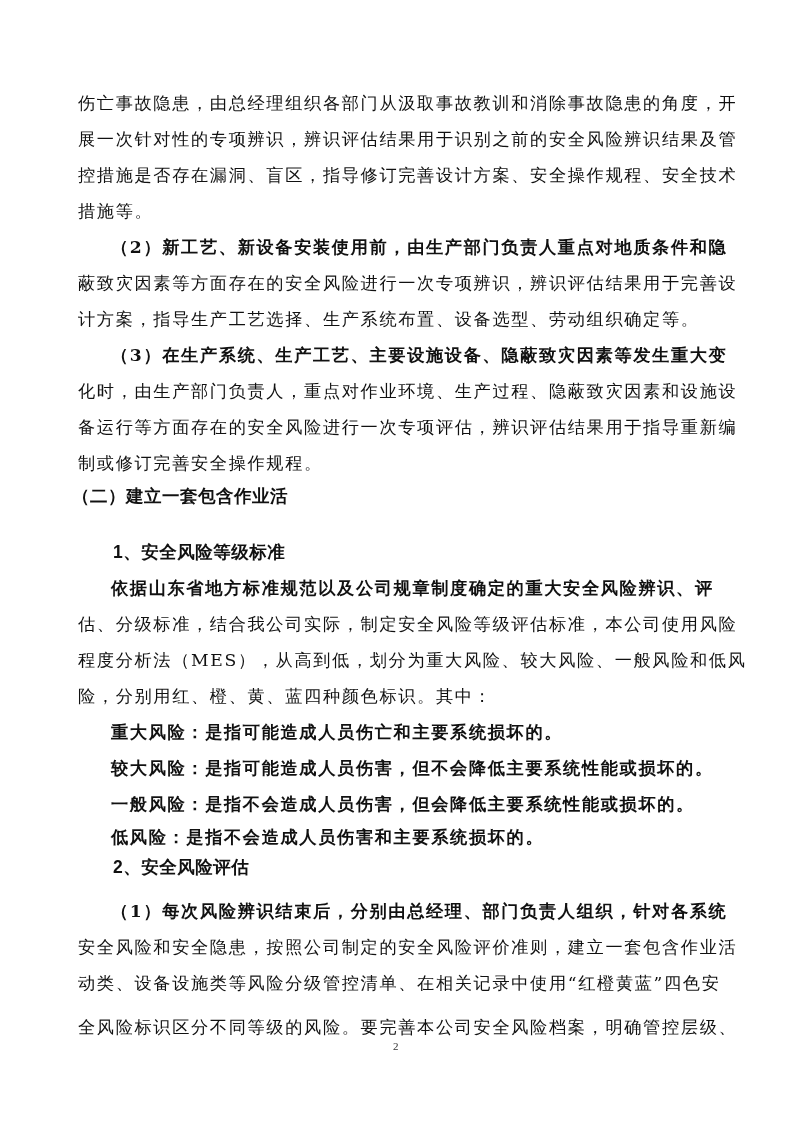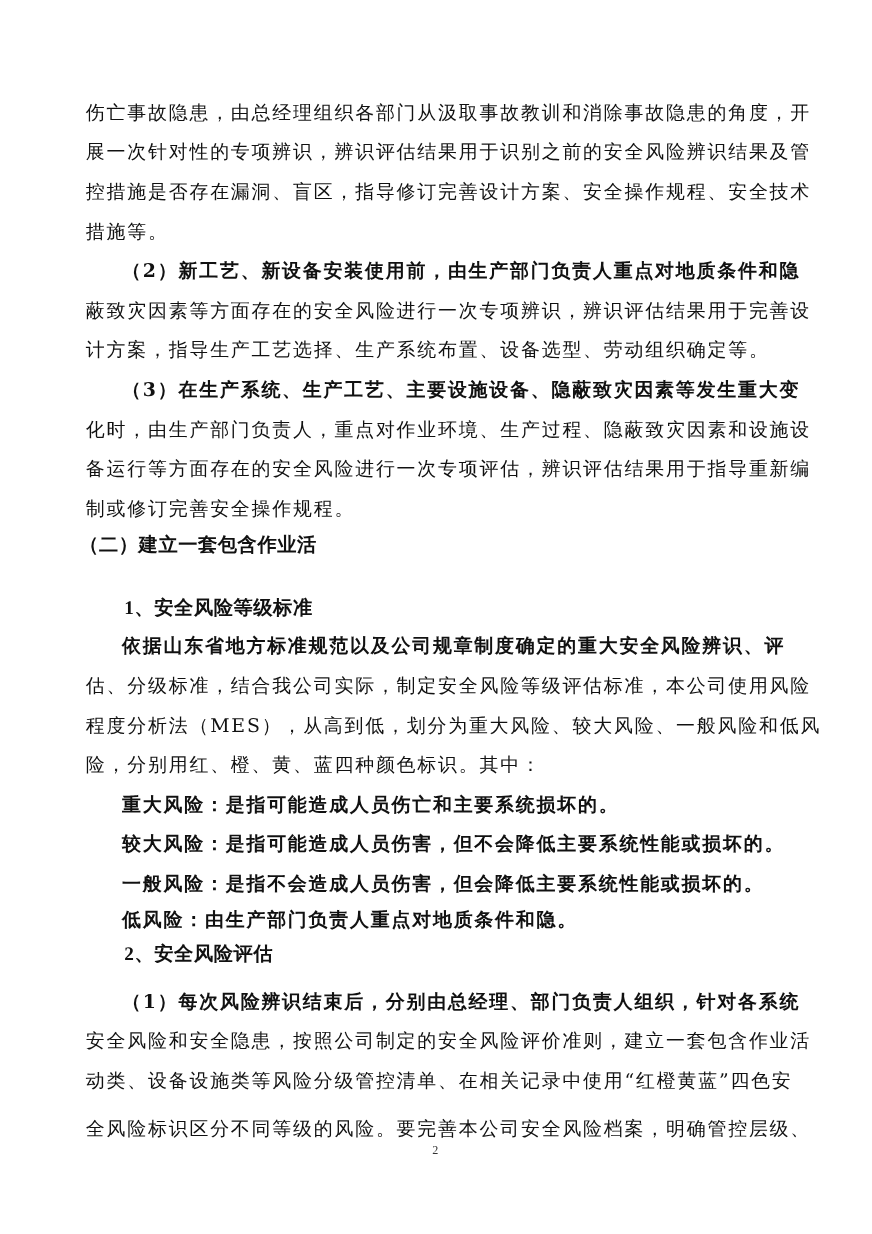--- a/index.html
+++ b/index.html
@@ -4,21 +4,21 @@
 <style>
   html, body { margin: 0; padding: 0; background: #ffffff; }
   body { width: 793px; height: 1122px; position: relative; overflow: hidden;
          font-family: "DejaVu Serif", "Liberation Serif", serif; color: #111; }
   .line { position: absolute; left: 78px; width: 640px; font-size: 17.2px; line-height: 22px;
           white-space: nowrap; letter-spacing: 1.65px; }
   .indent { left: 111px; width: 607px; font-weight: bold; }
   .h2 { position: absolute; left: 72px; font-size: 17.5px; font-weight: bold; line-height: 22px;
         font-family: "DejaVu Sans", "Liberation Sans", sans-serif; letter-spacing: 0.5px; }
   .h3 { position: absolute; left: 113px; font-size: 17.5px; font-weight: bold; line-height: 22px;
-        font-family: Liberation Serif, serif; letter-spacing: 0.5px; }
+        font-family: Liberation Sans, sans-serif; letter-spacing: 0.5px; }
   .pagenum { position: absolute; left: 393px; top: 1040px; font-size: 11px; color: #333;
              font-family: "Liberation Serif", serif; }
 </style>
 </head>
 <body>
 
 <div>
 
   <div class="line" style="top:92px">伤亡事故隐患，由总经理组织各部门从汲取事故教训和消除事故隐患的角度，开</div>
   <div class="line" style="top:128px">展一次针对性的专项辨识，辨识评估结果用于识别之前的安全风险辨识结果及管</div>
@@ -39,21 +39,21 @@
   <div class="h3" style="top:541px">1、安全风险等级标准</div>
 
   <div class="line indent" style="top:577px">依据山东省地方标准规范以及公司规章制度确定的重大安全风险辨识、评</div>
   <div class="line" style="top:613px">估、分级标准，结合我公司实际，制定安全风险等级评估标准，本公司使用风险</div>
   <div class="line" style="top:649px">程度分析法（MES），从高到低，划分为重大风险、较大风险、一般风险和低风</div>
   <div class="line" style="top:685px">险，分别用红、橙、黄、蓝四种颜色标识。其中：</div>
 
   <div class="line indent" style="top:721px">重大风险：是指可能造成人员伤亡和主要系统损坏的。</div>
   <div class="line indent" style="top:757px">较大风险：是指可能造成人员伤害，但不会降低主要系统性能或损坏的。</div>
   <div class="line indent" style="top:793px">一般风险：是指不会造成人员伤害，但会降低主要系统性能或损坏的。</div>
-  <div class="line indent" style="top:826px">低风险：由生产部门负责人重点对地质条件和隐。</div>
+  <div class="line indent" style="top:826px">低风险：是指不会造成人员伤害和主要系统损坏的。</div>
 
   <div class="h3" style="top:856px">2、安全风险评估</div>
 
   <div class="line indent" style="top:900px">（1）每次风险辨识结束后，分别由总经理、部门负责人组织，针对各系统</div>
   <div class="line" style="top:936px">安全风险和安全隐患，按照公司制定的安全风险评价准则，建立一套包含作业活</div>
   <div class="line" style="top:972px">动类、设备设施类等风险分级管控清单、在相关记录中使用“红橙黄蓝”四色安</div>
   <div class="line" style="top:1016px">全风险标识区分不同等级的风险。要完善本公司安全风险档案，明确管控层级、</div>
 
   <div class="pagenum">2</div>
 </div>

